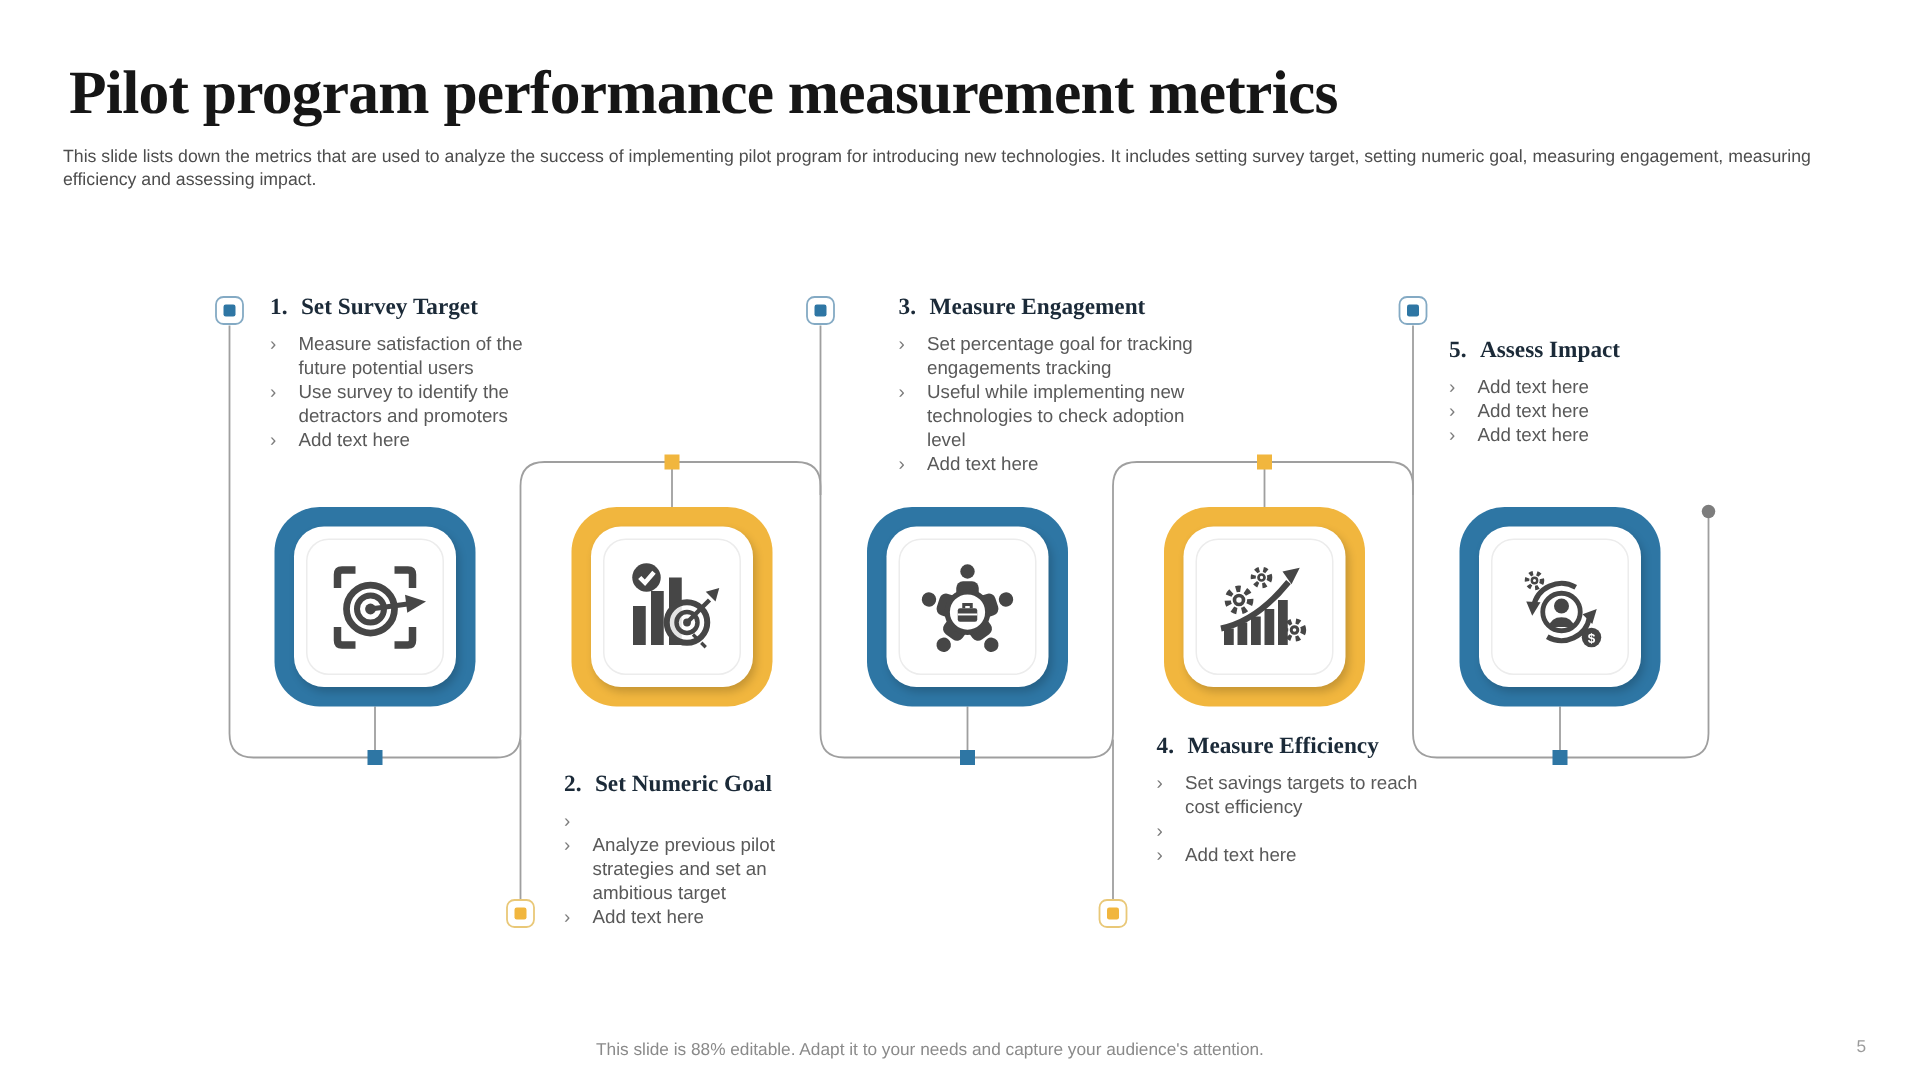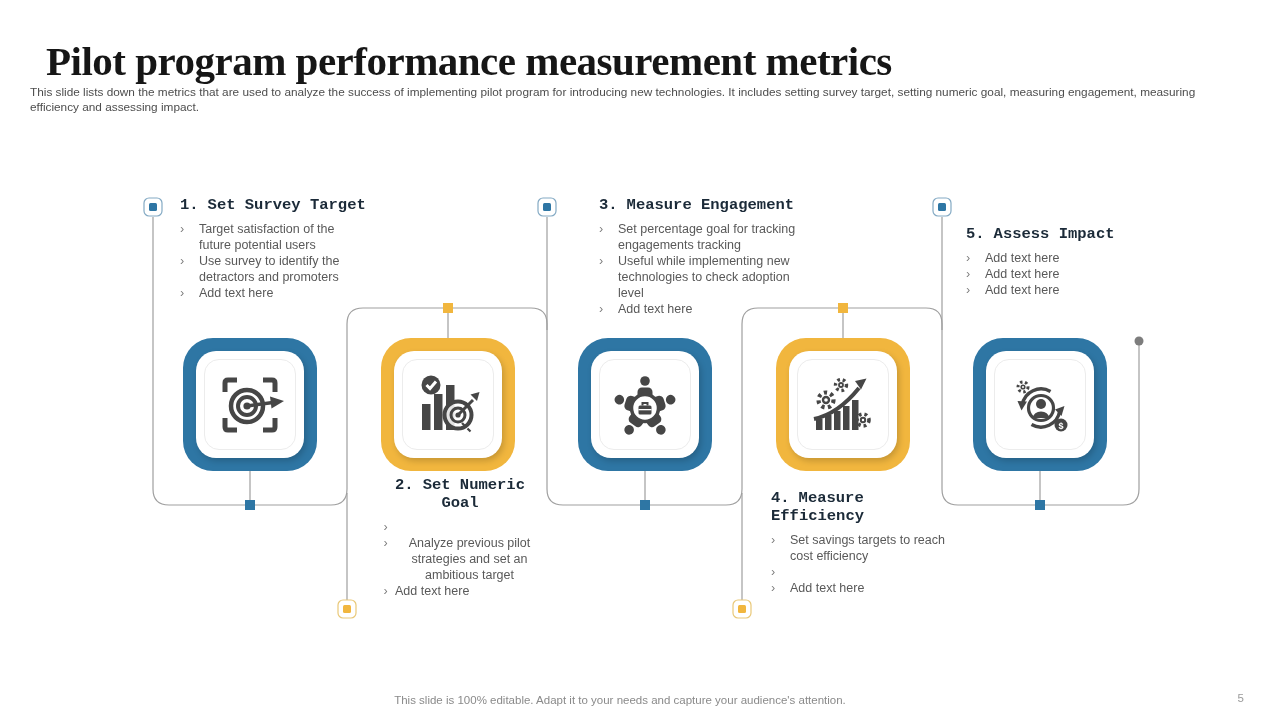--- a/index.html
+++ b/index.html
@@ -7,31 +7,31 @@
     --icon-ink:#464646; --line:#9f9f9f; --heading-ink:#1b2a38; --body-ink:#595959;
     --title-ink:#161616; --muted:#8c8c8c;
   }
   html,body{margin:0;padding:0;background:#fff;}
   .slide{position:relative;width:1280px;height:720px;background:#ffffff;overflow:hidden;
          font-family:"Liberation Sans", sans-serif;}
   .wires{position:absolute;left:0;top:0;}
   h1.title{position:absolute;left:30px;top:22px;margin:16px;width:1100px;
     font-family:"Liberation Serif", serif;font-weight:700;font-size:41px;line-height:46px;
     color:var(--title-ink);letter-spacing:-0.5px;}
-  .subtitle{position:absolute;left:30px;top:85px;margin:0;width:1195px;
+  .subtitle{position:absolute;left:30px;top:85px;margin:12px;width:1195px;
     font-size:11.8px;line-height:14.8px;color:#4d4d4d;}
   .txt{position:absolute;}
-  .step-heading{font-family:Liberation Mono, monospace;font-weight:700;font-size:15.5px;
+  .step-heading{font-family:Liberation Serif, serif;font-weight:700;font-size:15.5px;
     color:var(--heading-ink);margin-bottom:7px;}
   .step-heading .num{display:inline-block;margin-right:9px;}
   ul.bullets{list-style:none;margin:0;padding:0;}
   ul.bullets li{display:flex;font-size:12.5px;line-height:16px;color:var(--body-ink);margin-bottom:0;}
   ul.bullets .b{flex:0 0 19px;color:#7c7c7c;}
   .pos-t1{left:180px;top:196px;width:186px;}
-  .pos-t2{left:376px;top:476px;width:168px;text-align:center;}
+  .pos-t2{left:376px;top:514px;width:168px;}
   .pos-t3{left:599px;top:196px;width:212px;}
   .pos-t4{left:771px;top:489px;width:174px;}
   .pos-t5{left:966px;top:196px;width:170px;margin-top:29px;}
   .frame{position:absolute;width:134px;height:133px;border-radius:30px;}
   .frame.blue{background:var(--blue);}
   .frame.yellow{background:var(--yellow);}
   .pos-f1{left:183px;top:338px;}
   .pos-f2{left:381px;top:338px;}
   .pos-f3{left:578px;top:338px;}
   .pos-f4{left:776px;top:338px;}
@@ -84,21 +84,21 @@
   </svg>
 
   <h1 class="title">Pilot program performance measurement metrics</h1>
   <p class="subtitle">This slide lists down the metrics that are used to analyze the success of implementing pilot program for introducing new technologies. It includes setting survey target, setting numeric goal, measuring engagement, measuring efficiency and assessing impact.</p>
 
   <div class="txt pos-t1">
     <div class="step-heading"><span class="num">1.</span><span>Set Survey Target</span></div>
     <ul class="bullets">
       <li>
           <span class="b">›</span>
-          <span>Target satisfaction of the future potential users</span>
+          <span>Measure satisfaction of the future potential users</span>
         </li>
       <li>
           <span class="b">›</span>
           <span>Use survey to identify the detractors and promoters</span>
         </li>
       <li>
           <span class="b">›</span>
           <span>Add text here</span>
         </li>
     </ul>
@@ -277,15 +277,15 @@
           <circle cx="20" cy="19" r="5" stroke-width="3" stroke-dasharray="2.4 2.6"></circle>
           <circle cx="20" cy="19" r="1.8" stroke-width="1.6"></circle>
         </g>
         <circle cx="58" cy="57" r="6.5" fill="#464646"></circle>
         <text x="58" y="60.5" text-anchor="middle" font-family="Liberation Sans, sans-serif" font-size="9" font-weight="bold" fill="#fff">$</text>
       </svg>
     </div>
       </div>
   </div>
 
-  <div class="footer">This slide is 100% editable. Adapt it to your needs and capture your audience's attention.</div>
+  <div class="footer">This slide is 88% editable. Adapt it to your needs and capture your audience's attention.</div>
   <div class="pagenum">5</div>
 </div>
 
 </body></html>

